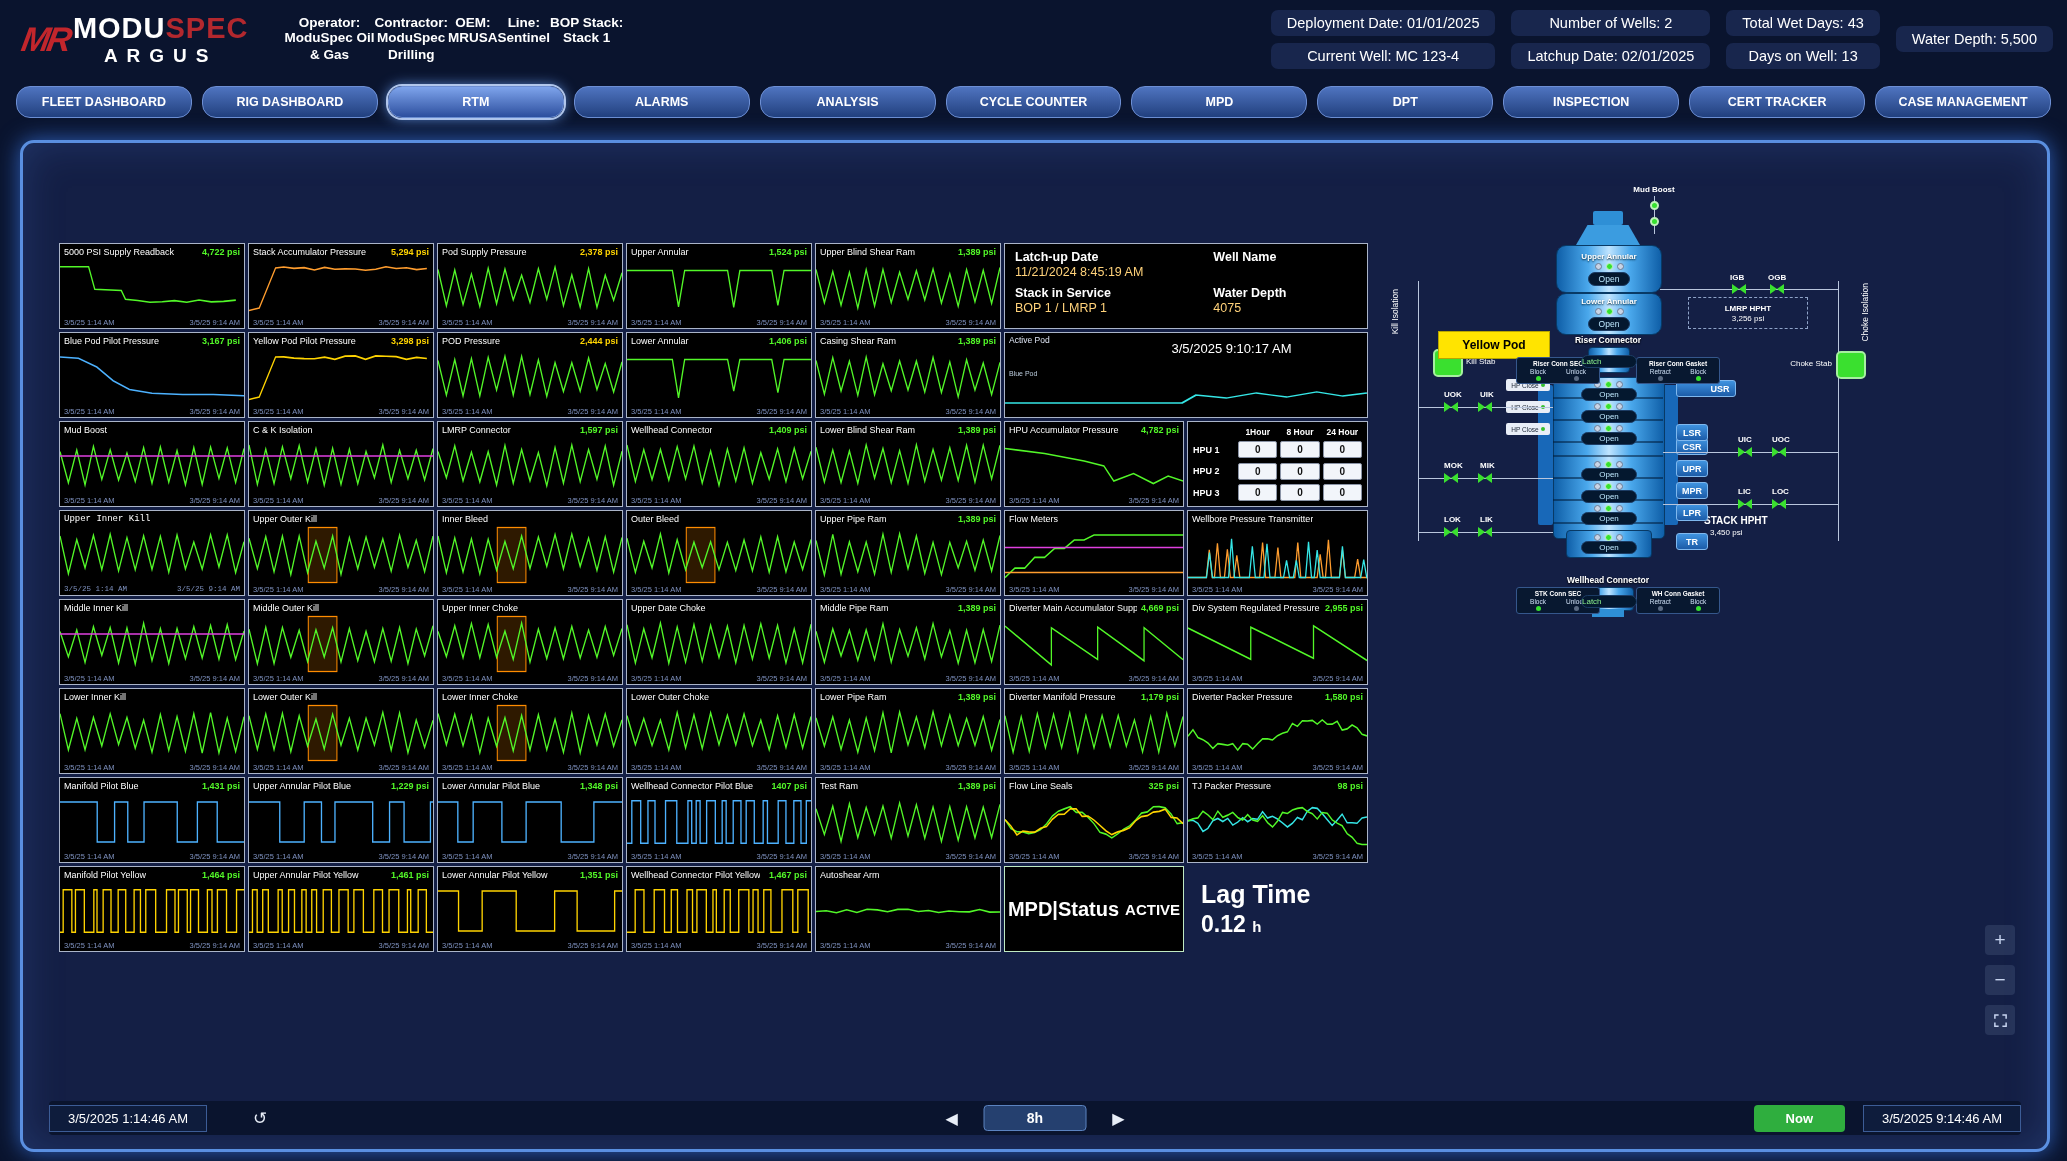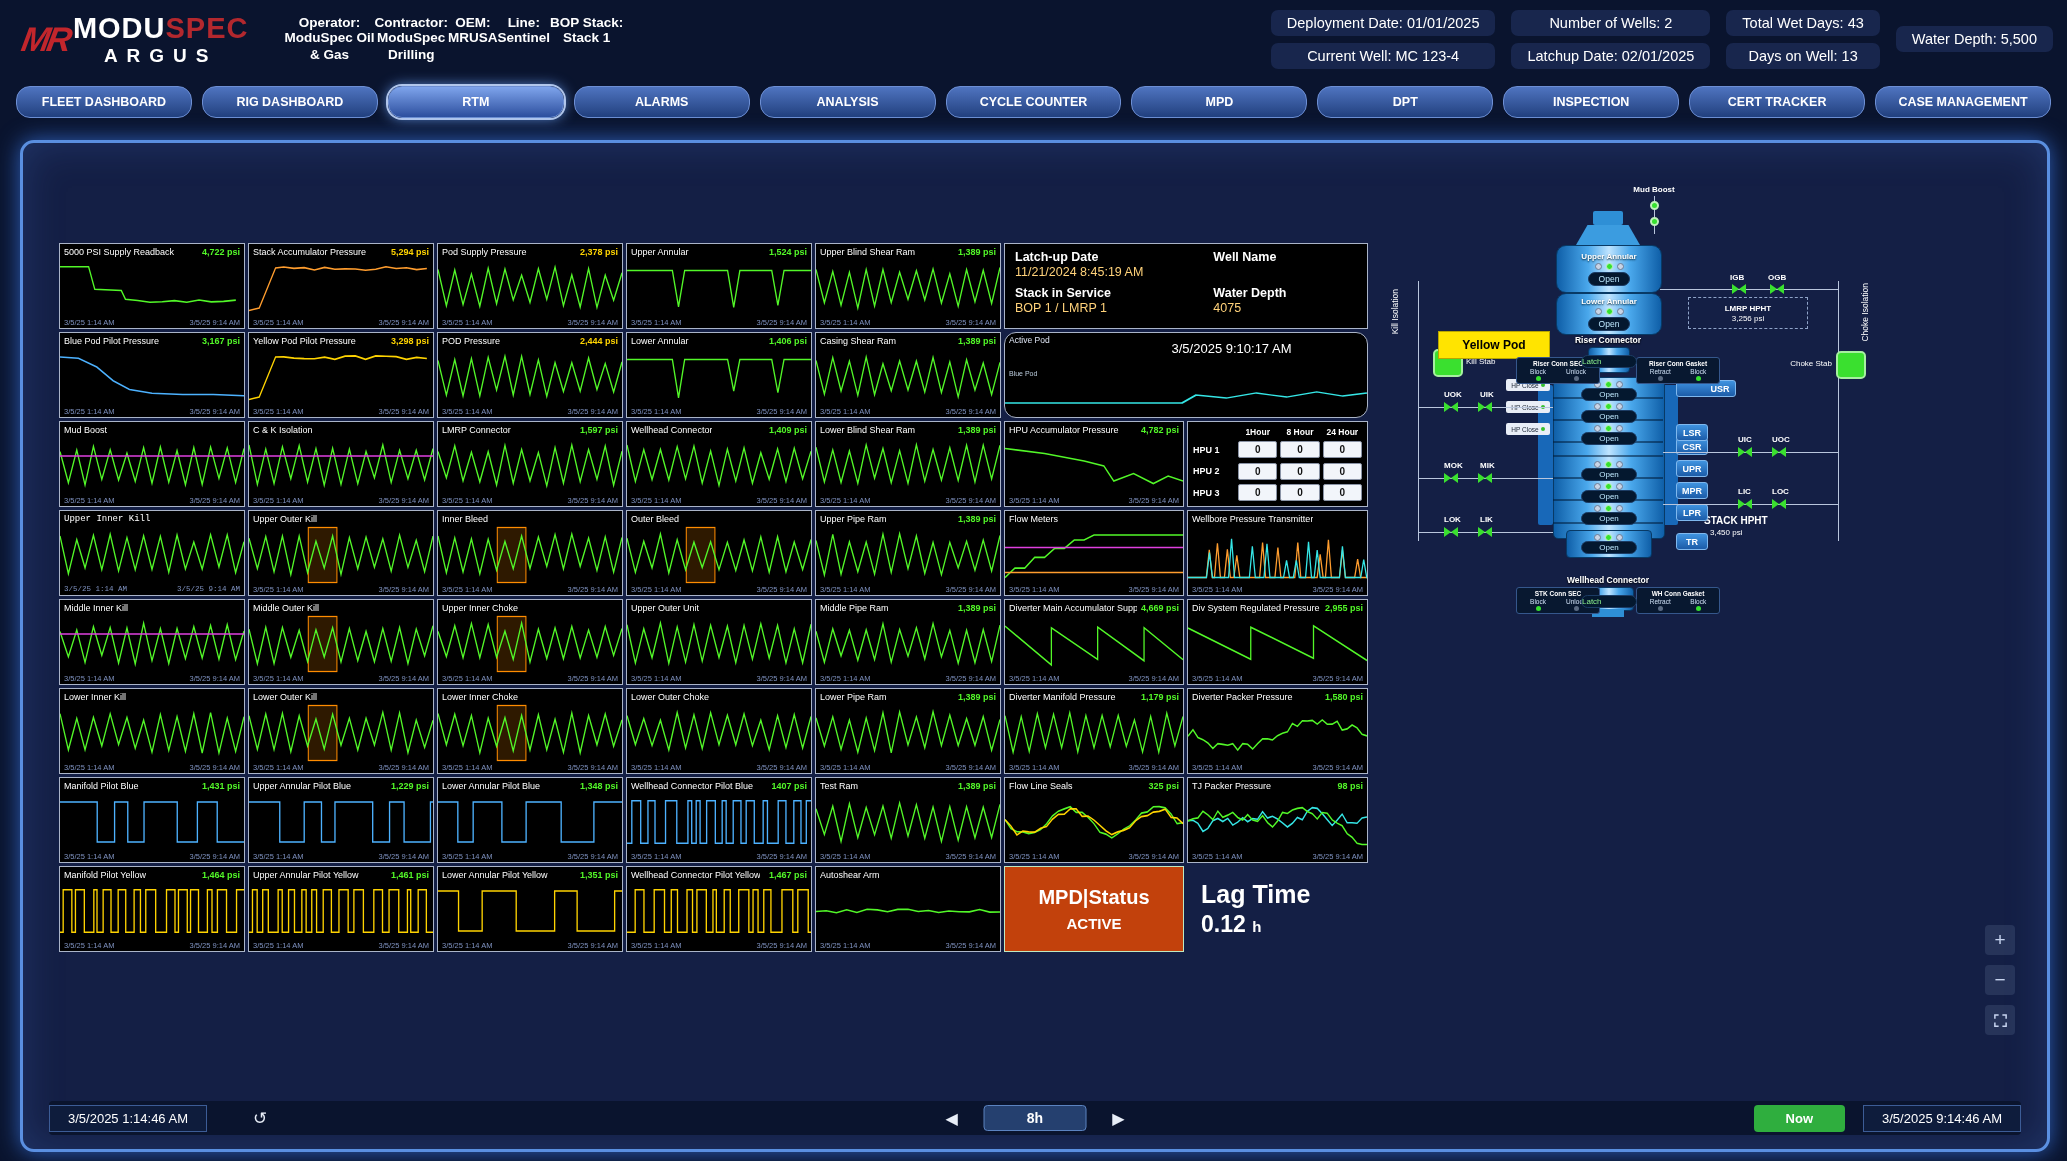--- a/index.html
+++ b/index.html
@@ -57,21 +57,21 @@
   .ap-title{position:absolute;left:4px;top:2px;font-size:8.5px;color:#dfe6f5;}
   .ap-time{position:absolute;left:46%;top:8px;font-size:13px;color:#fff;}
   .ap-axis{position:absolute;left:4px;top:44%;font-size:7px;color:#bcd;}
   .ap-wave{position:absolute;left:0;bottom:10px;width:100%;height:40px;}
   .hpu-cell{background:#000;border:1px solid #aab4c8;padding:4px 5px;}
   .hpu-grid{display:grid;grid-template-columns:42px 1fr 1fr 1fr;gap:3px;height:100%;align-items:center;}
   .hpu-h{font-size:8.5px;font-weight:700;color:#fff;text-align:center;}
   .hpu-l{font-size:9px;font-weight:700;color:#fff;}
   .hpu-v{background:#f2f5fa;color:#111;font-size:10px;font-weight:700;text-align:center;
          border:1px solid #8a93a5;border-radius:2px;padding:2px 0;}
-  .mpd-cell{background:#c2410c;border:1px solid #bfe9c2;display:flex;flex-direction:column;
+  .mpd-cell{background:#000000;border:1px solid #bfe9c2;display:flex;
             align-items:center;justify-content:center;gap:6px;}
   .mpd-title{font-size:20px;font-weight:700;color:#fff;}
   .mpd-status{font-size:15px;font-weight:700;color:#fff;}
   .lag-cell{display:flex;flex-direction:column;justify-content:center;padding-left:14px;gap:2px;}
   .lag-label{font-size:25px;font-weight:700;}
   .lag-value{font-size:23px;font-weight:700;}
   .lag-unit{font-size:15px;font-weight:700;}
 
   
   #footer-bar{position:absolute;left:26px;right:26px;bottom:14px;height:34px;background:#0a142e;
@@ -560,21 +560,21 @@
             <rect x="58" y="2" width="28" height="44" fill="rgba(255,140,0,0.18)" stroke="#ff8c00" stroke-width="1"></rect>
             <polyline points="0.0,13.9 8.2,34.1 16.4,9.3 24.5,34.9 32.7,7.7 40.9,35.0 49.1,8.4 57.3,34.6 65.5,13.7 73.6,36.3 81.8,7.3 90.0,38.4 98.2,12.1 106.4,35.7 114.5,11.0 122.7,35.8 130.9,10.0 139.1,35.2 147.3,12.8 155.5,34.6 163.6,10.1 171.8,33.2 180.0,11.6" fill="none" stroke="#52f728" stroke-width="1.3"></polyline>
           </svg>
           <div class="chart-axis">
             <span>3/5/25 1:14 AM</span>
             <span>3/5/25 9:14 AM</span>
           </div>
         </div>
         <div class="chart-cell" style="grid-area: 5 / 4;">
           <div class="chart-head">
-            <span class="ct">Upper Outer Unit</span>
+            <span class="ct">Upper Date Choke</span>
             <span class="cv vg"></span>
           </div>
           <svg class="wave" viewBox="0 0 180 48" preserveAspectRatio="none">
             <polyline points="0.0,8.6 8.2,39.3 16.4,11.7 24.5,35.0 32.7,7.3 40.9,39.5 49.1,10.3 57.3,38.5 65.5,8.5 73.6,37.7 81.8,9.0 90.0,34.8 98.2,9.7 106.4,39.0 114.5,9.1 122.7,36.2 130.9,7.9 139.1,35.4 147.3,9.1 155.5,39.1 163.6,11.9 171.8,39.0 180.0,8.2" fill="none" stroke="#52f728" stroke-width="1.3"></polyline>
           </svg>
           <div class="chart-axis">
             <span>3/5/25 1:14 AM</span>
             <span>3/5/25 9:14 AM</span>
           </div>
         </div>
@@ -881,21 +881,21 @@
             <div>
               <div class="ip-lab">Stack in Service</div>
               <div class="ip-val">BOP 1 / LMRP 1</div>
             </div>
             <div>
               <div class="ip-lab">Water Depth</div>
               <div class="ip-val">4075</div>
             </div>
           </div>
         </div>
-        <div class="ap-cell" style="grid-area: 2 / 6 / auto / span 2; border-radius: 12px;">
+        <div class="ap-cell" style="grid-area: 2 / 6 / auto / span 2;">
           <div class="ap-title">Active Pod</div>
           <div class="ap-time">3/5/2025 9:10:17 AM</div>
           <div class="ap-axis">Blue Pod</div>
           <svg class="ap-wave" viewBox="0 0 180 40" preserveAspectRatio="none">
             <polyline points="0.0,36.0 88.0,36.0 95.0,28.0 110.0,31.0 125.0,26.0 140.0,30.0 155.0,25.0 168.0,29.0 180.0,26.0" fill="none" stroke="#35e6e6" stroke-width="1.3"></polyline>
           </svg>
         </div>
         <div class="hpu-cell" style="grid-area: 3 / 7;">
           <div class="hpu-grid">
             <div></div>

